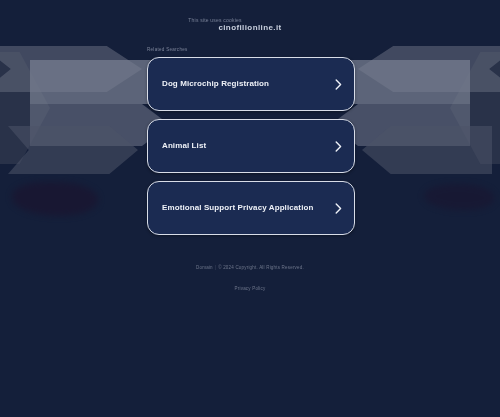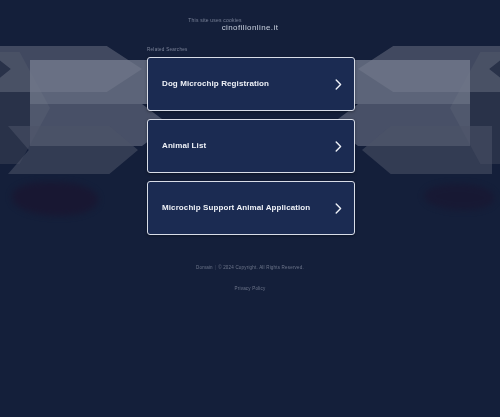--- a/index.html
+++ b/index.html
@@ -148,21 +148,21 @@
 
   .domain-title {
     position: absolute;
     top: 23px;
     left: 0;
     width: 500px;
     text-align: center;
     font-size: 8px;
     color: #c9d0de;
     letter-spacing: 0.4px;
-    font-weight: 400;
+    font-weight: 700;
   }
 
   .related-label {
     position: absolute;
     top: 47px;
     left: 147px;
     font-size: 4.5px;
     color: #7e869b;
     letter-spacing: 0.3px;
   }
@@ -175,21 +175,21 @@
   }
 
   .link-btn {
     display: flex;
     align-items: center;
     justify-content: space-between;
     width: 208px;
     height: 54px;
     background: #1b2b52;
     border: 1.6px solid #d8dde8;
-    border-radius: 3px;
+    border-radius: 12px;
     padding: 0 12px 0 14px;
     margin-bottom: 8px;
     cursor: pointer;
     box-shadow: 0 1px 3px rgba(0,0,0,0.35);
   }
 
   .link-label {
     font-size: 8px;
     font-weight: bold;
     color: #eef1f7;
@@ -273,21 +273,21 @@
     <div class="link-btn">
       <span class="link-label">Animal List</span>
       <span class="chevron-icon">
         <svg viewBox="0 0 7 11" fill="none" xmlns="http://www.w3.org/2000/svg">
           <path d="M1.2 1 L5.6 5.5 L1.2 10" stroke="currentColor" stroke-width="1.4" stroke-linecap="round" stroke-linejoin="round"></path>
         </svg>
       </span>
     </div>
 
     <div class="link-btn">
-      <span class="link-label">Microchip Support Animal Application</span>
+      <span class="link-label">Emotional Support Privacy Application</span>
       <span class="chevron-icon">
         <svg viewBox="0 0 7 11" fill="none" xmlns="http://www.w3.org/2000/svg">
           <path d="M1.2 1 L5.6 5.5 L1.2 10" stroke="currentColor" stroke-width="1.4" stroke-linecap="round" stroke-linejoin="round"></path>
         </svg>
       </span>
     </div>
 
   </div>
 
   <div class="footer">

